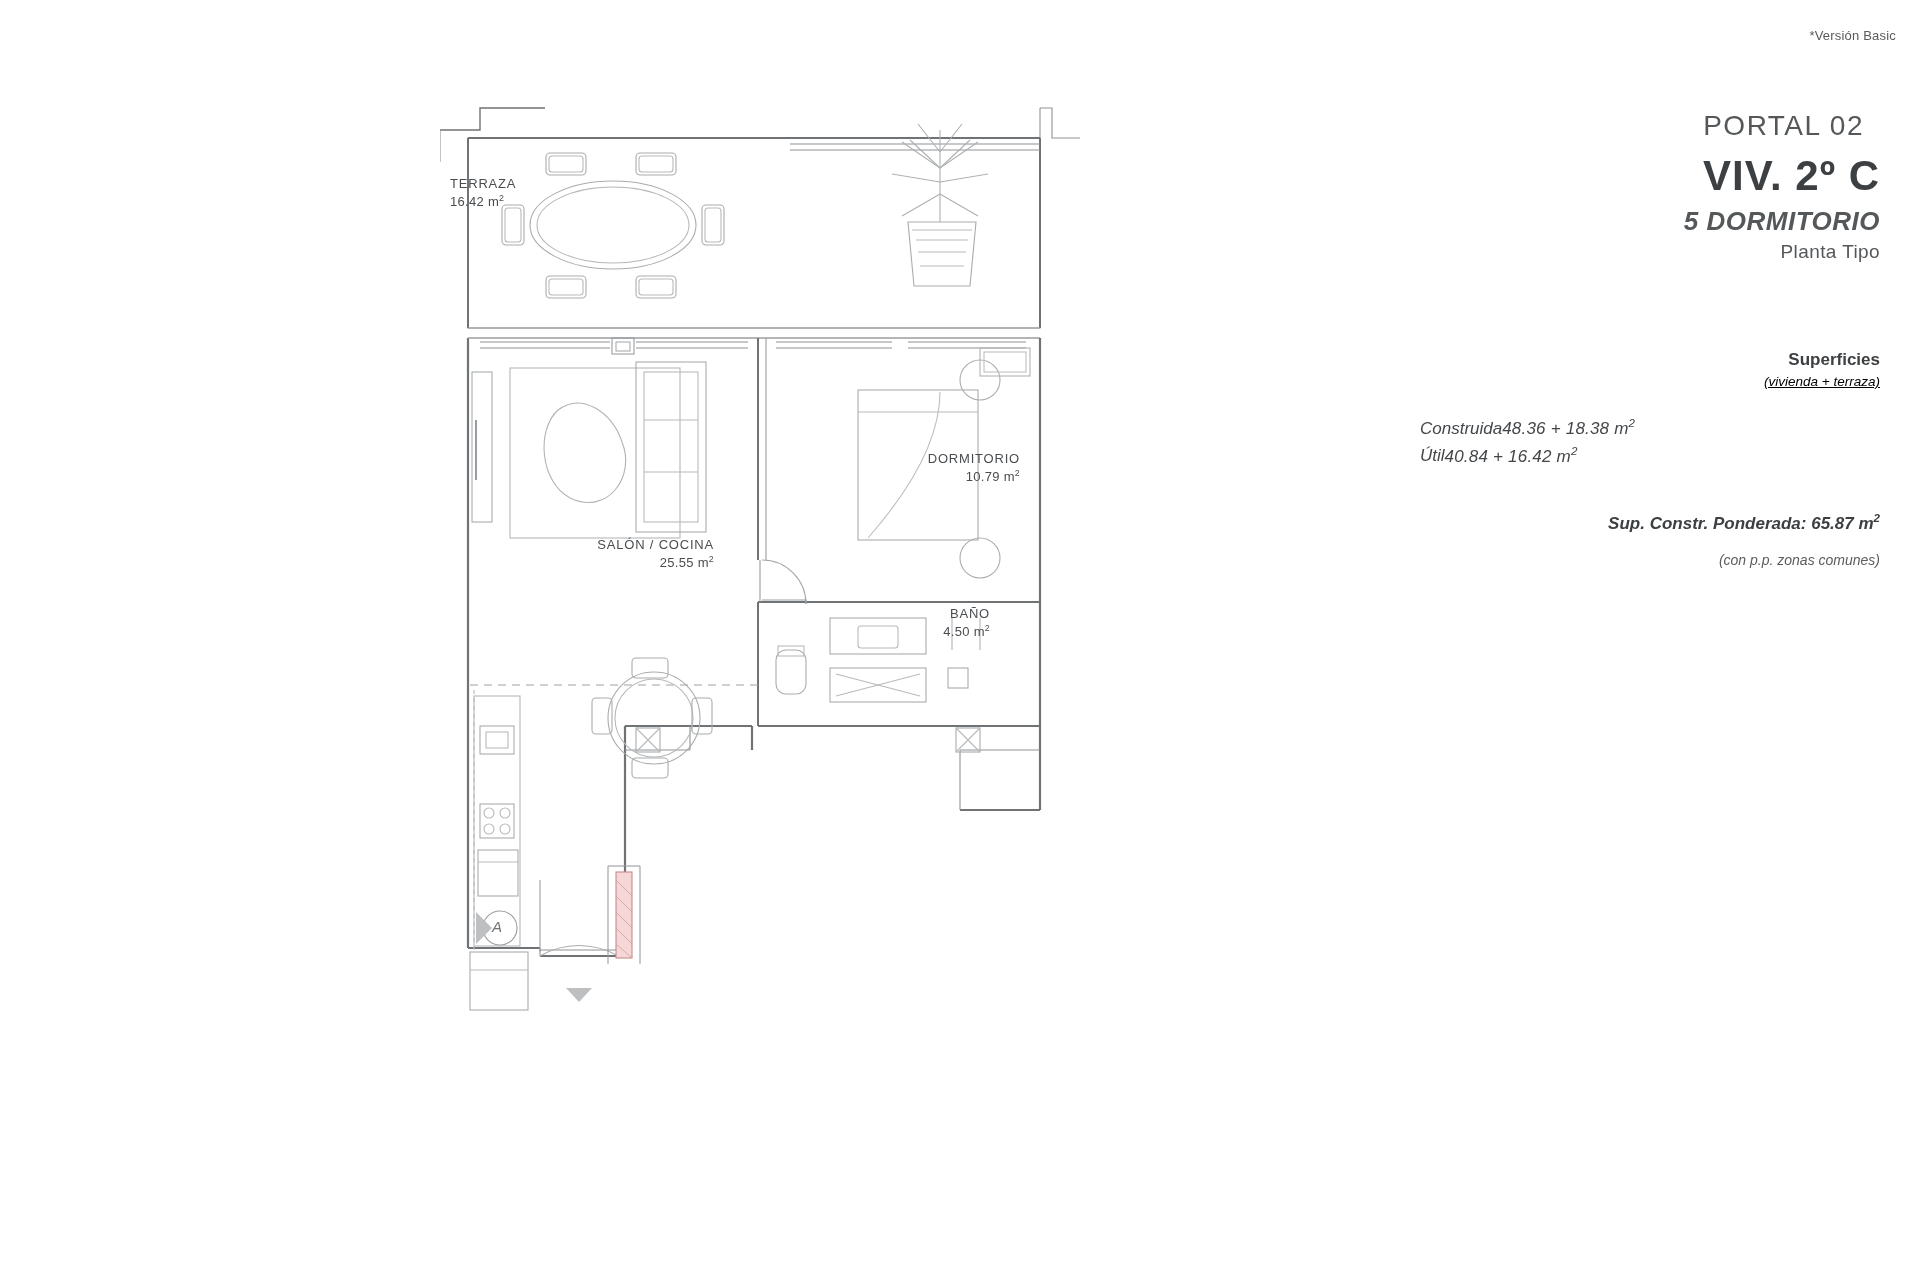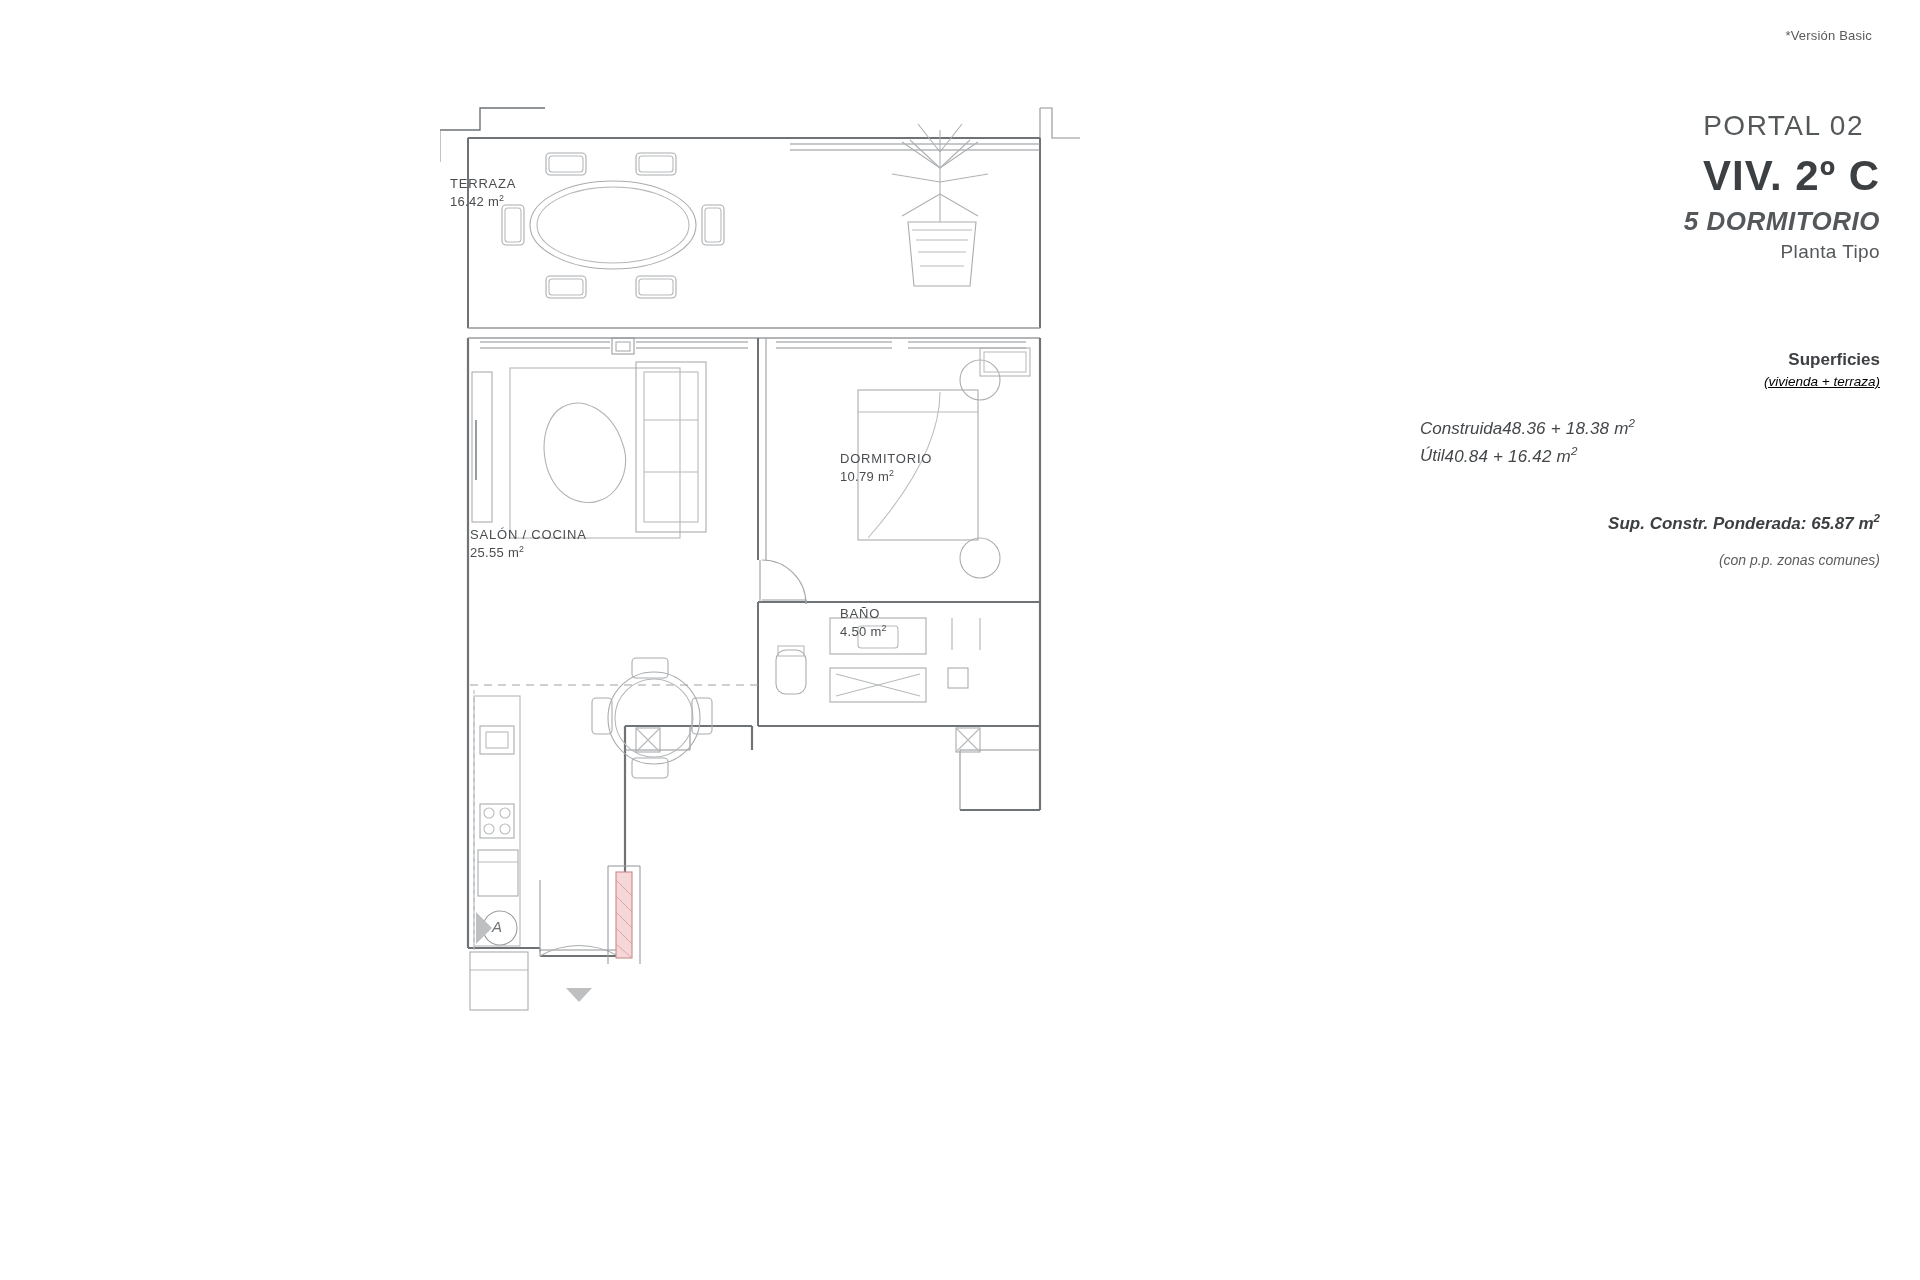--- a/index.html
+++ b/index.html
@@ -13,21 +13,21 @@
     position: relative;
     font-family: "Liberation Sans", sans-serif;
     color: #4a4a4a;
     overflow: hidden;
   }
 
   
   .version-note {
     position: absolute;
     top: 28px;
-    right: 48px;
+    right: 24px;
     font-size: 13px;
     color: #5a5a5a;
     letter-spacing: 0.2px;
   }
 
   
   .info-panel {
     position: absolute;
     top: 110px;
     right: 40px;
@@ -123,30 +123,30 @@
     position: absolute;
     left: 440px;
     top: 90px;
     width: 860px;
     height: 1110px;
   }
   .plan svg { display: block; }
 
   .room-label {
     position: absolute;
-    text-align: left;
+    text-align: right;
     color: #4a4d50;
     line-height: 1.35;
     pointer-events: none;
   }
   .room-label .name { font-size: 13px; letter-spacing: 0.8px; }
   .room-label .area { font-size: 13px; letter-spacing: 0.3px; }
 
   .lbl-terraza { left: 10px;  top: 85px;  width: 140px; text-align: left; }
-  .lbl-salon   { left: 30px;  top: 436px; width: 220px; }
+  .lbl-salon   { left: 30px;  top: 446px; width: 220px; padding-left: 24px; }
   .lbl-dorm    { left: 400px; top: 360px; width: 180px; }
   .lbl-bano    { left: 400px; top: 515px; width: 150px; }
 </style>
 </head>
 <body>
 
 <div class="version-note">*Versión Basic</div>
 
 <div class="info-panel">
   <div class="portal">PORTAL 02</div>

